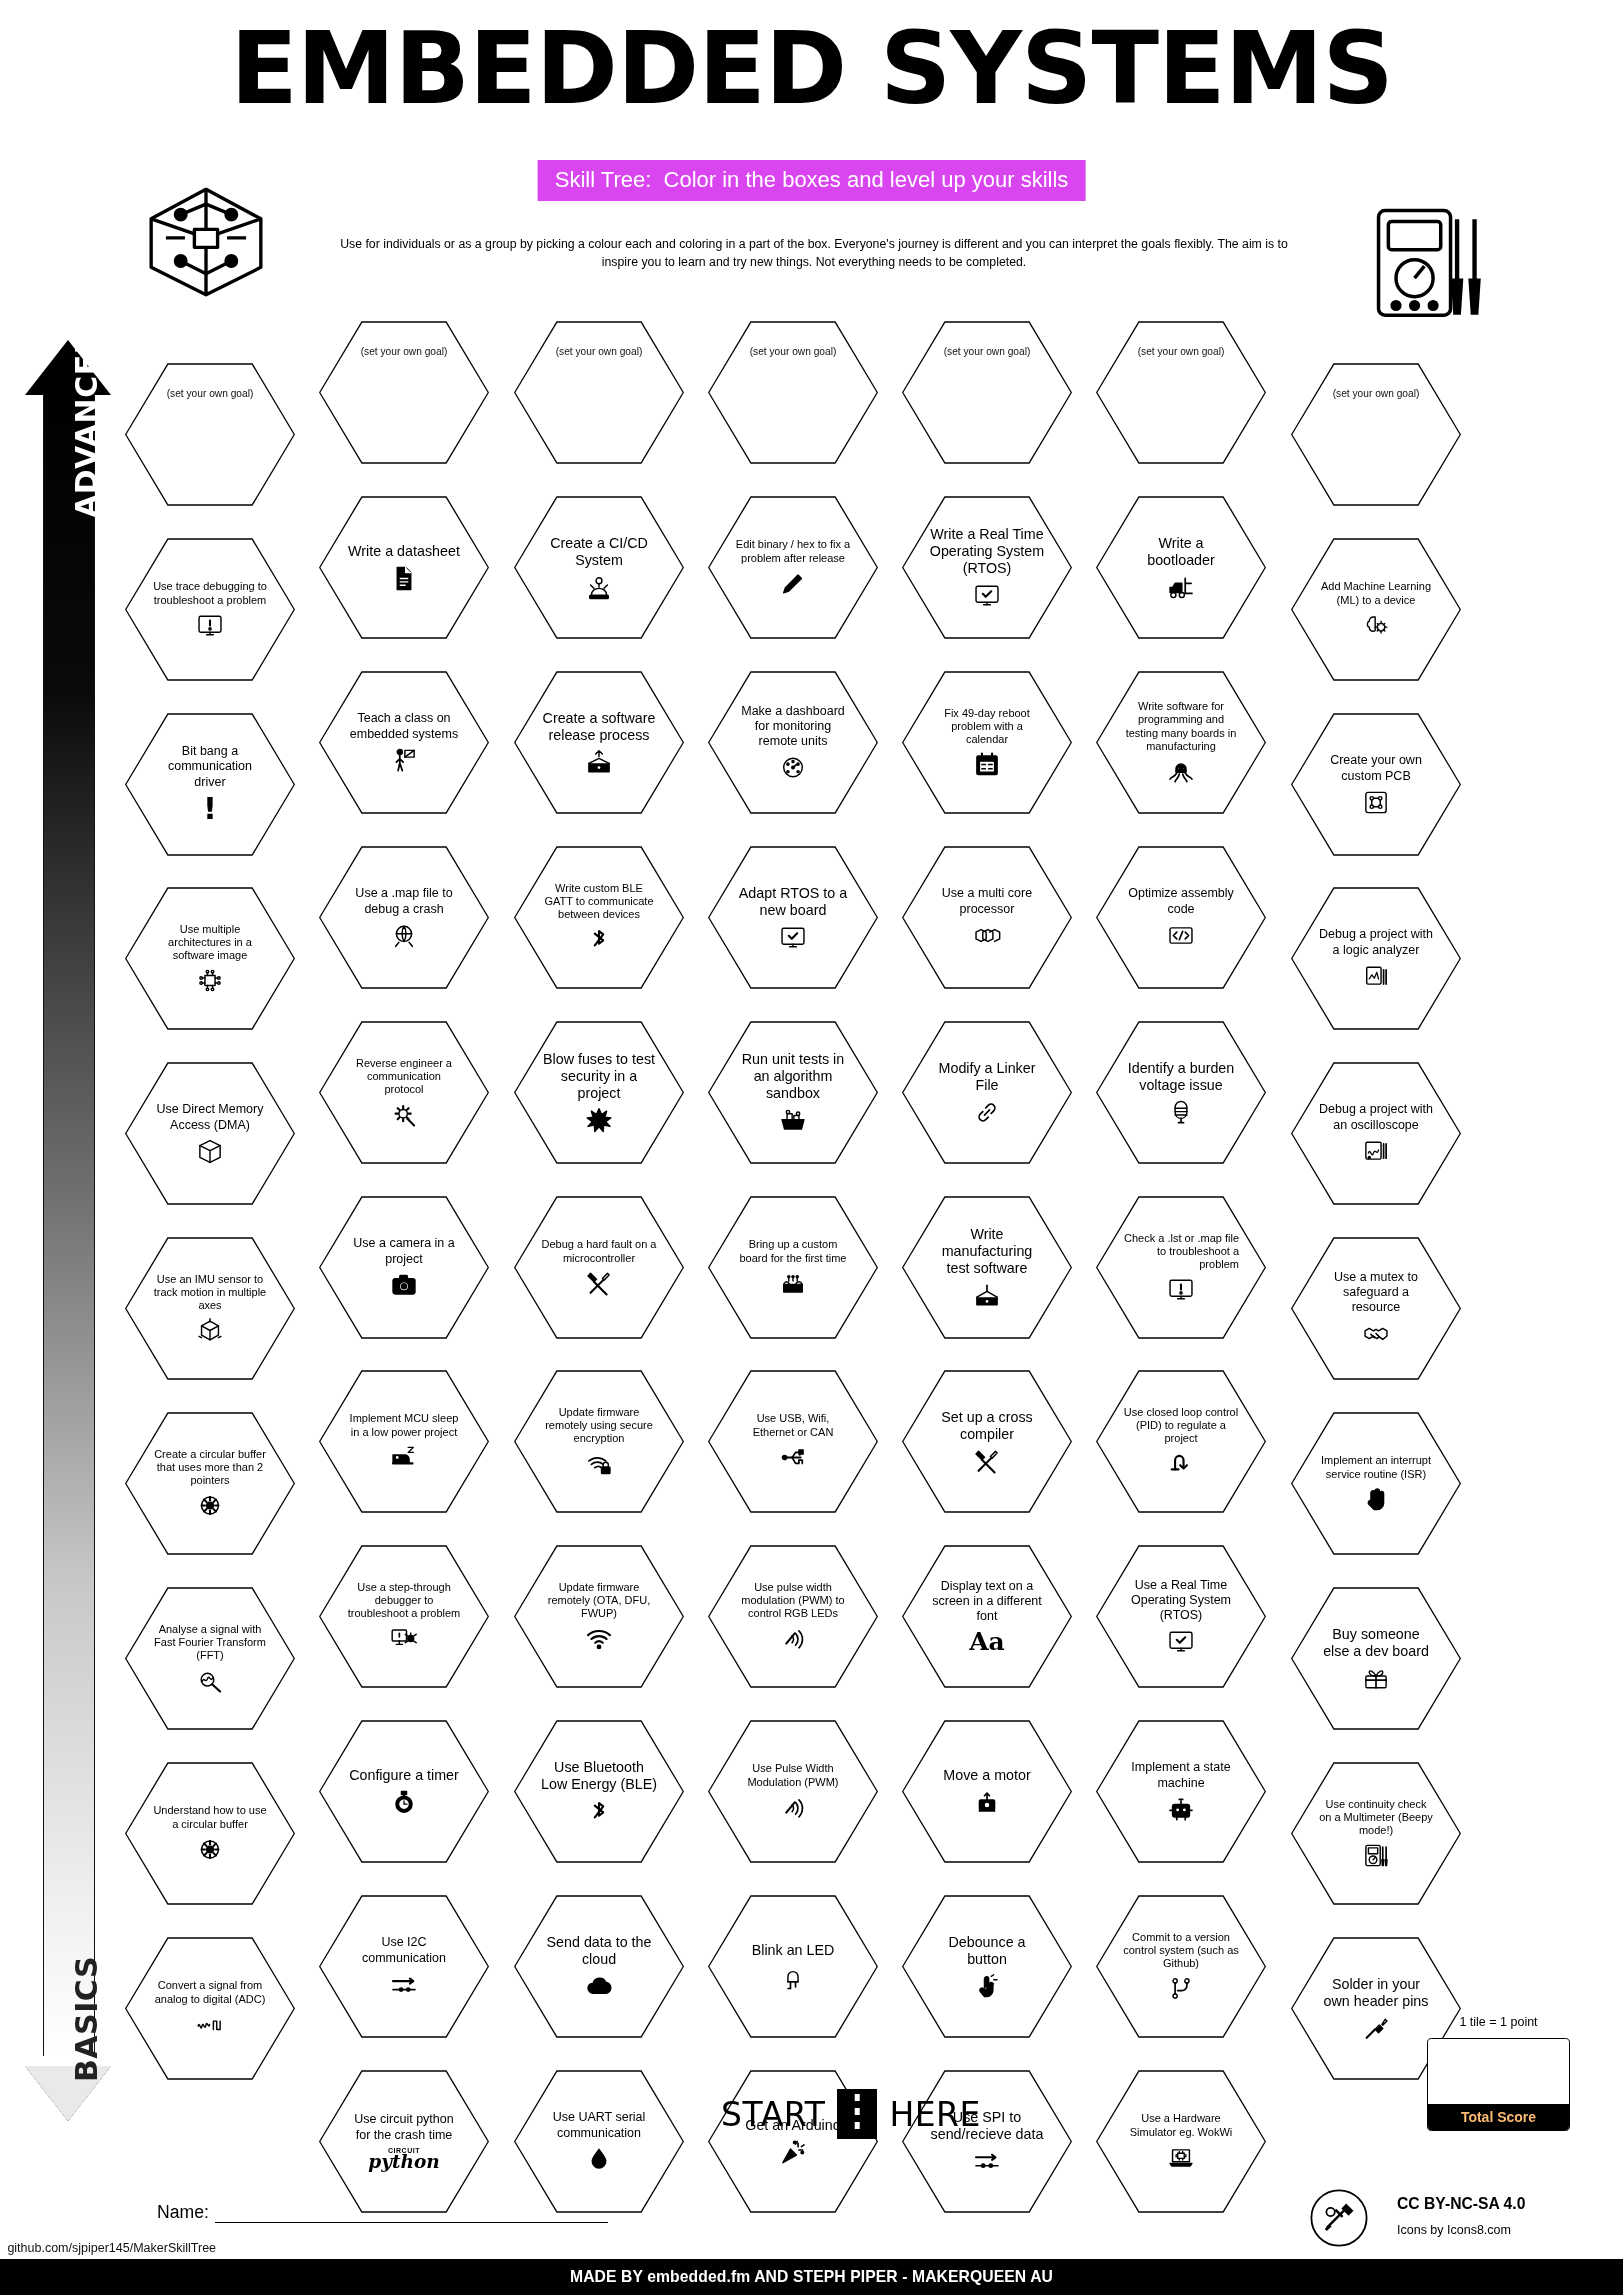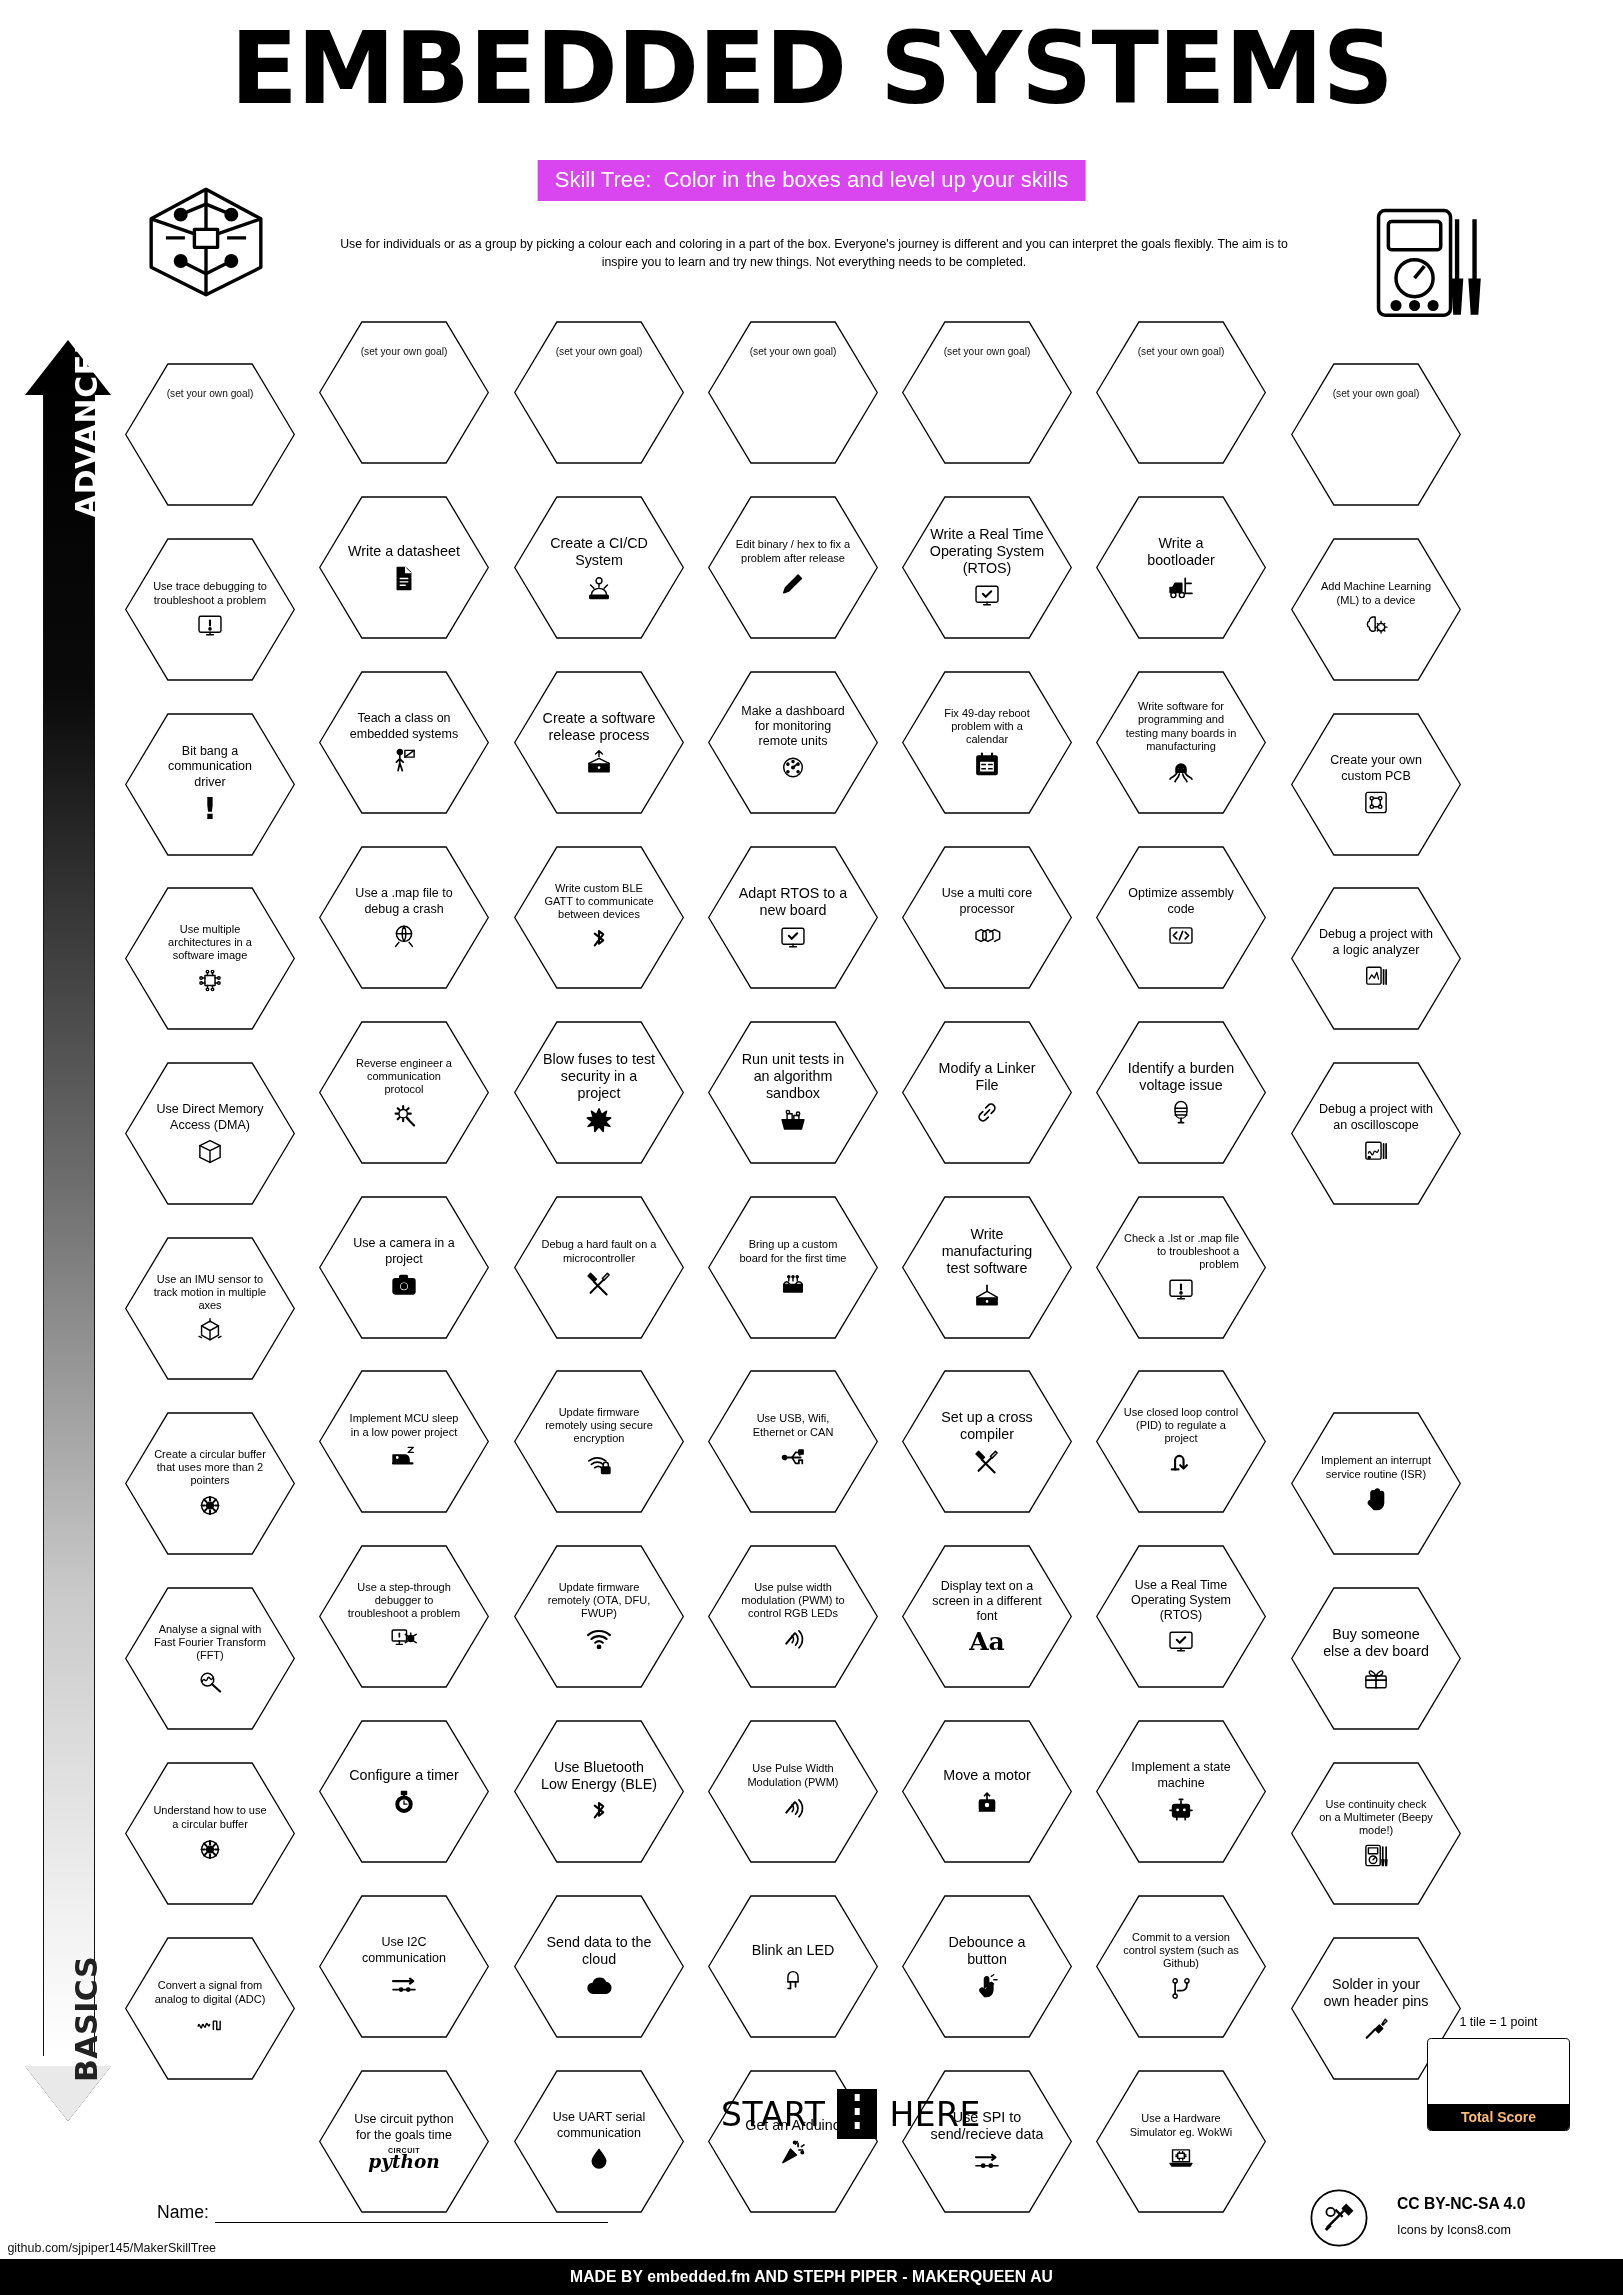--- a/index.html
+++ b/index.html
@@ -532,21 +532,21 @@
               <circle cx="25" cy="44" r="4" fill="#000"></circle>
               <circle cx="42" cy="44" r="4" fill="#000"></circle>
             </svg>
           </div>
         </div>
       </div>
       <div class="hex" style="left: 319px; top: 2068px;">
         <div class="hexbg"></div>
         <div class="hexin"></div>
         <div class="content">
-          <div class="label">Use circuit python for the goals time</div>
+          <div class="label">Use circuit python for the crash time</div>
           <div class="ico">
             <div style="font-family:'DejaVu Serif',serif;font-style:italic;font-weight:700;font-size:18.5px;line-height:.9;text-align:center"><div style="font-size:7px;font-style:normal;font-family:'Liberation Sans',sans-serif;letter-spacing:0.5px">CIRCUIT</div>python</div>
           </div>
         </div>
       </div>
       <div class="hex goal" style="left: 514px; top: 319px;">
         <div class="hexbg"></div>
         <div class="hexin"></div>
         <div class="content">
           <div class="label">(set your own goal)</div>
@@ -1199,20 +1199,33 @@
         <div class="hexbg"></div>
         <div class="hexin"></div>
         <div class="content">
           <div class="label">Debug a project with an oscilloscope</div>
           <div class="ico">
             <svg viewBox="0 0 64 64" width="30" height="27" fill="none" stroke="#000" stroke-width="3.4" stroke-linecap="round" stroke-linejoin="round">
               <rect x="8" y="10" width="36" height="40" rx="3"></rect>
               <path d="M14 36c4-14 8 14 12 0s8 8 12-8" stroke-width="3"></path>
               <path d="M50 14v34M56 14v34" stroke-width="4"></path>
               <circle cx="16" cy="46" r="2.5" fill="#000"></circle>
+            </svg>
+          </div>
+        </div>
+      </div>
+      <div class="hex" style="left: 1291px; top: 1235px;">
+        <div class="hexbg"></div>
+        <div class="hexin"></div>
+        <div class="content">
+          <div class="label">Use a mutex to safeguard a resource</div>
+          <div class="ico">
+            <svg viewBox="0 0 64 64" width="30" height="27" fill="none" stroke="#000" stroke-width="3.4" stroke-linecap="round" stroke-linejoin="round">
+              <path d="M6 26l10-6 10 6 6-4 6 4 10-6 10 6v12l-10 8-8-6-6 4-8-6-10 6L6 38Z" fill="none"></path>
+              <path d="M20 34l8 8M32 32l8 8" stroke-width="4"></path>
             </svg>
           </div>
         </div>
       </div>
       <div class="hex small" style="left: 1291px; top: 1410px;">
         <div class="hexbg"></div>
         <div class="hexin"></div>
         <div class="content">
           <div class="label">Implement an interrupt service routine (ISR)</div>
           <div class="ico">

